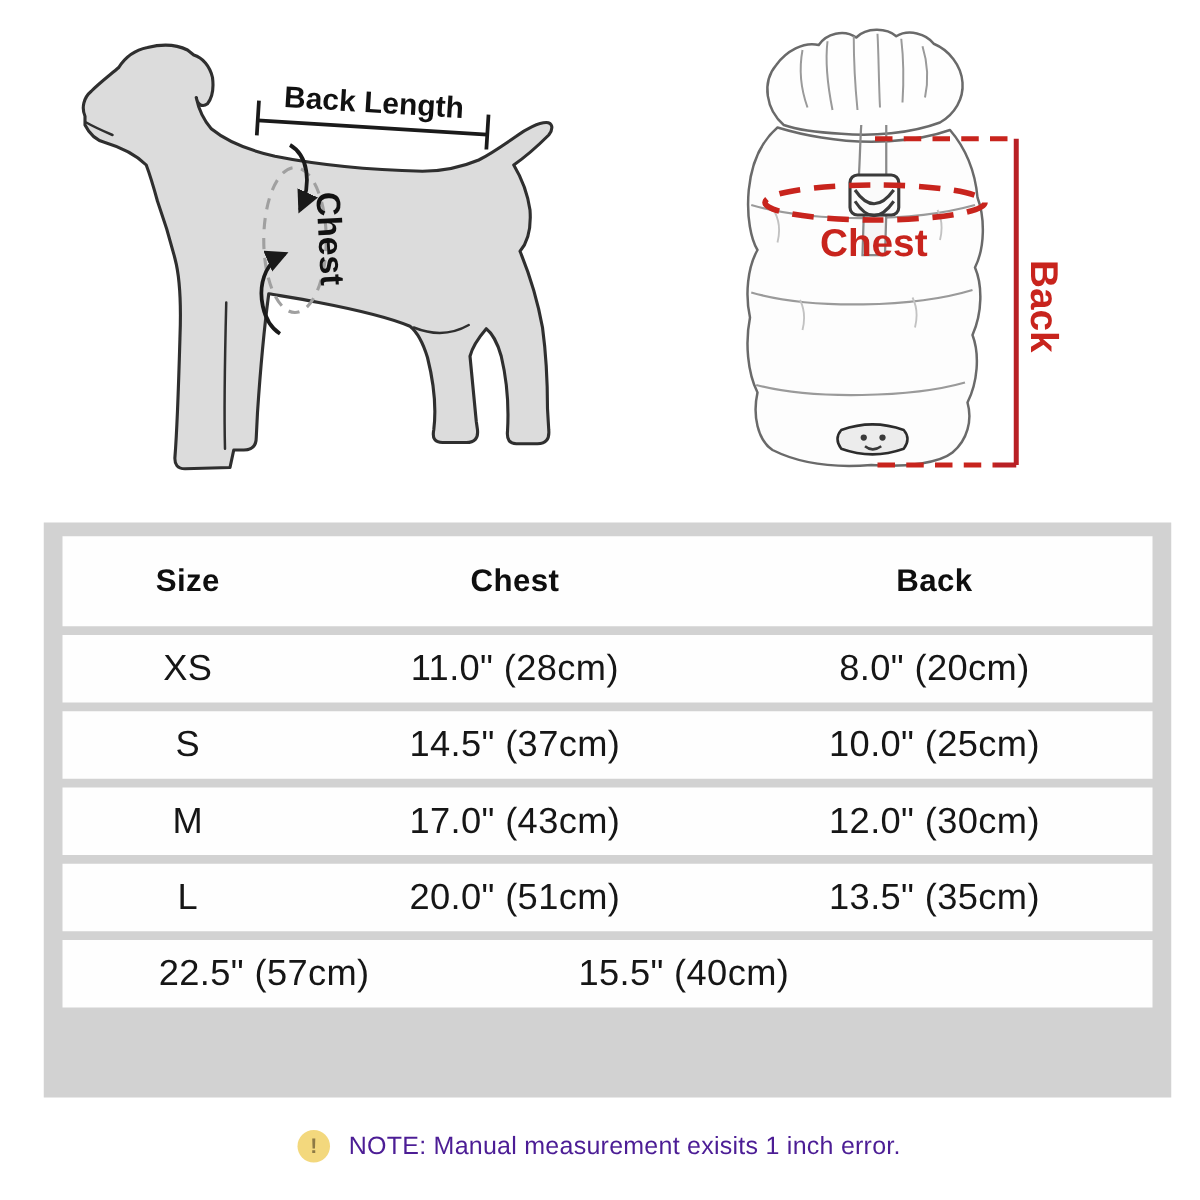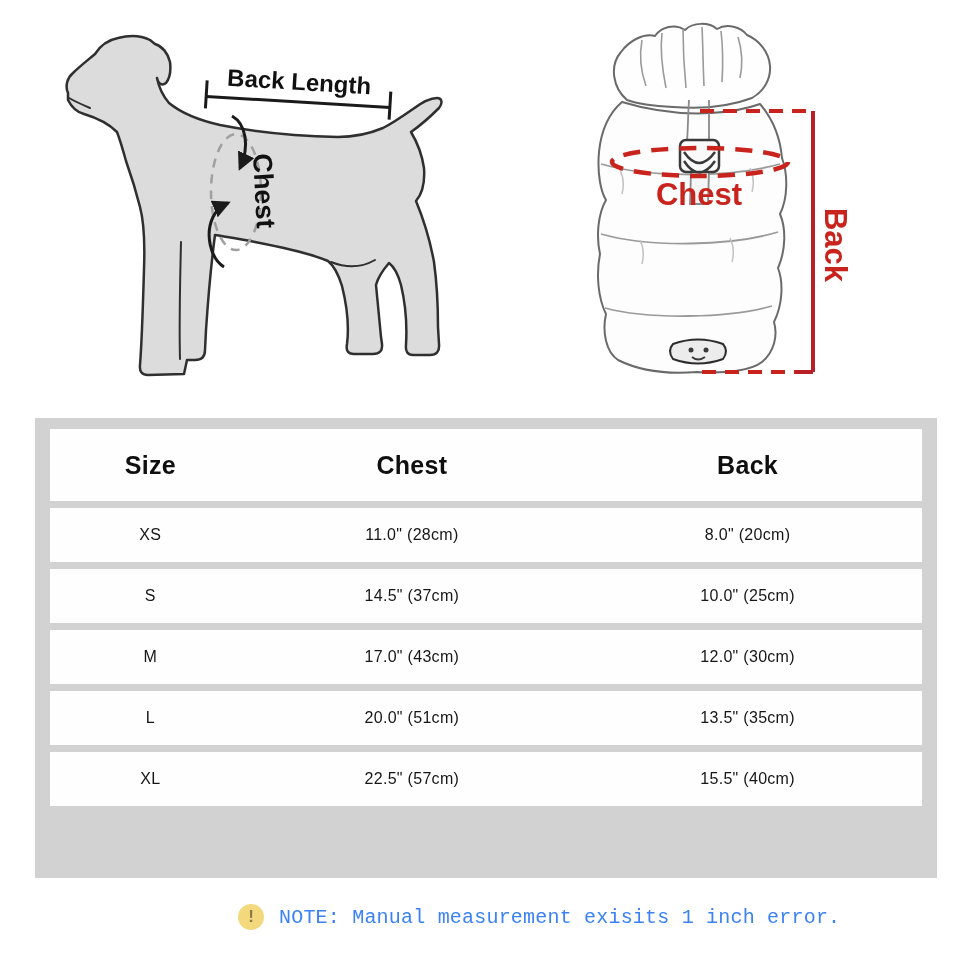--- a/index.html
+++ b/index.html
@@ -12,32 +12,32 @@
   #vest-fig{left:580px;top:20px;width:290px;height:375px;}
   svg text{font-family:"Liberation Sans", sans-serif;}
 
   
   .size-table{
     position:absolute;left:35px;top:418px;width:902px;height:460px;
     background:#d2d2d2;padding:11px 15px;box-sizing:border-box;
   }
   .trow{display:flex;background:#fefefe;height:54px;margin-top:7px;align-items:center;}
   .trow.head{height:72px;margin-top:0;}
-  .cell{text-align:center;font-size:16px;color:#161616;letter-spacing:0.3px;}
+  .cell{text-align:center;font-size:29px;color:#161616;letter-spacing:0.3px;}
   .c1{width:23%;} .c2{width:37%;} .c3{width:40%;}
   .trow.head .cell{font-weight:700;font-size:25px;color:#0f0f0f;}
 
   
   .note{position:absolute;left:238px;top:904px;display:flex;align-items:center;gap:15px;}
   .note-icon{
     width:26px;height:26px;border-radius:50%;background:#f3d87d;
     color:#8d7a45;font-weight:700;font-size:17px;line-height:26px;
     text-align:center;flex:0 0 auto;
   }
-  .note-text{font-size:20px;color:#3b82f6;letter-spacing:0.2px;font-family:Liberation Mono, monospace;}
+  .note-text{font-size:20px;color:#4c1d95;letter-spacing:0.2px;}
 </style>
 </head>
 <body>
 
 <div class="fig" id="dog-fig">
   <svg width="460" height="390" viewBox="0 0 460 390">
     <defs>
       <marker id="ah" markerWidth="8" markerHeight="8" refX="5" refY="3" orient="auto" markerUnits="strokeWidth">
         <path d="M0,0 L6,3 L0,6 Z" fill="#1a1a1a"></path>
       </marker>
@@ -203,21 +203,20 @@
     <div class="cell c1">M</div>
     <div class="cell c2">17.0" (43cm)</div>
     <div class="cell c3">12.0" (30cm)</div>
   </div>
   <div class="trow">
     <div class="cell c1">L</div>
     <div class="cell c2">20.0" (51cm)</div>
     <div class="cell c3">13.5" (35cm)</div>
   </div>
   <div class="trow">
-    <div class="cell c1">XL</div>
     <div class="cell c2">22.5" (57cm)</div>
     <div class="cell c3">15.5" (40cm)</div>
   </div>
 </div>
 
 <div class="note">
   <div class="note-icon">!</div>
   <div class="note-text">NOTE: Manual measurement exisits 1 inch error.</div>
 </div>
 

